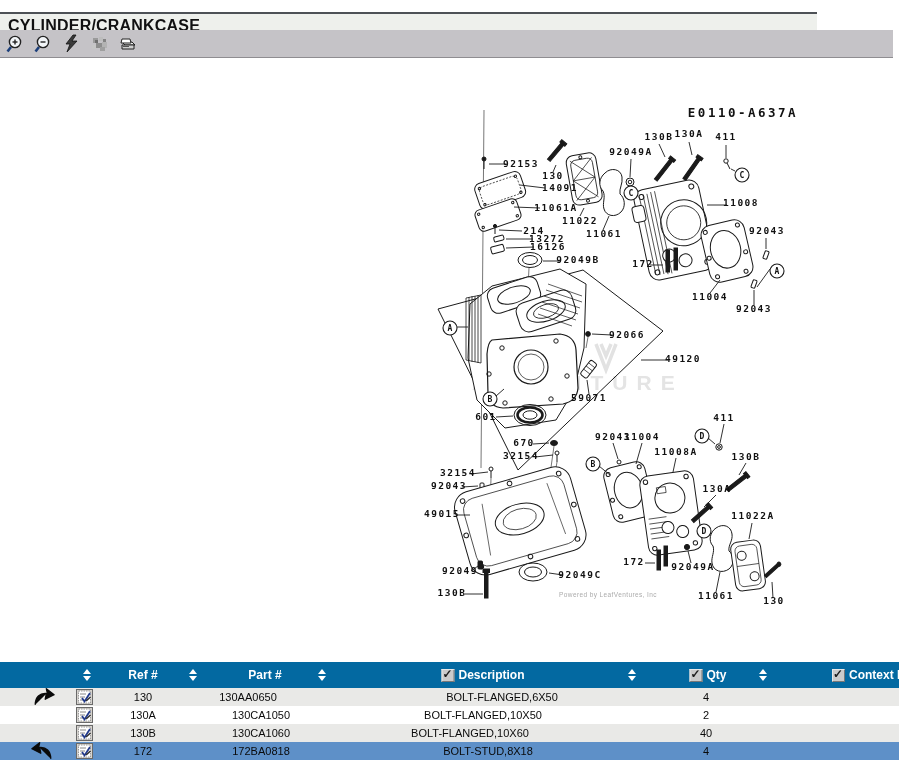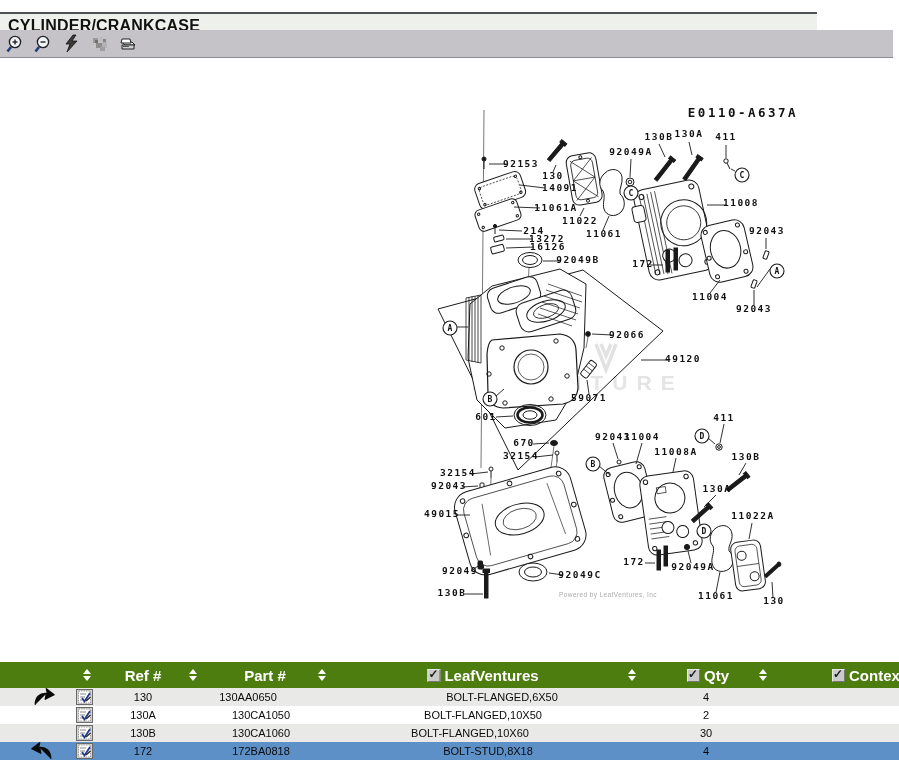--- a/index.html
+++ b/index.html
@@ -23,21 +23,21 @@
   .tbtn{width:22px;height:22px;display:flex;align-items:center;justify-content:center;cursor:pointer;}
   
   .diagram{position:absolute;left:0;top:58px;width:899px;height:602px;background:#fff;}
   .dlabel{font-family:"DejaVu Sans Mono","Liberation Mono",monospace;font-size:9.5px;font-weight:bold;letter-spacing:1.5px;fill:#111;}
   .dcode{font-family:"DejaVu Sans Mono","Liberation Mono",monospace;font-size:12.5px;font-weight:bold;letter-spacing:2.5px;fill:#111;}
   .mletter{font-family:"DejaVu Sans Mono","Liberation Mono",monospace;font-size:8px;font-weight:bold;fill:#111;}
   .wm{font-size:21px;font-weight:bold;letter-spacing:9px;fill:#e4e4e4;}
   .fn{font-size:6.5px;fill:#ababab;letter-spacing:.4px;}
   
   .ptable{position:absolute;left:0;top:662px;width:899px;}
-  .thead{position:relative;height:26px;background:#4d7c0f;color:#fff;font-size:15px;font-weight:bold;}
+  .thead{position:relative;height:26px;background:#0369a1;color:#fff;font-size:12px;font-weight:bold;}
   .hcell{position:absolute;top:0;height:26px;display:flex;align-items:center;transform:translateX(-50%);white-space:nowrap;}
   .hcell.noc{transform:none;}
   .sortbox{display:inline-flex;flex-direction:column;gap:2px;cursor:pointer;align-items:center;}
   .tri-up{width:0;height:0;border-left:4px solid transparent;border-right:4px solid transparent;border-bottom:5px solid #fff;}
   .tri-dn{width:0;height:0;border-left:4px solid transparent;border-right:4px solid transparent;border-top:5px solid #fff;}
   .hchk{width:11px;height:11px;background:#cbcbcb;border:1px solid #e8e8e8;border-right-color:#777;border-bottom-color:#777;
         margin-right:4px;position:relative;display:inline-block;cursor:pointer;}
   .hchk::after{content:"\2713";position:absolute;left:0px;top:-3px;font-size:12px;color:#1c1c1c;font-weight:bold;}
   .tbody{position:relative;}
   .trow{position:relative;height:18px;font-size:11px;color:#0a0a0a;}
@@ -504,21 +504,21 @@
       </span>
     <span class="hcell" style="left:265px">Part #</span>
     <span class="hcell" style="left:322px">
         <span class="sortbox">
           <span class="tri-up"></span>
           <span class="tri-dn"></span>
         </span>
       </span>
     <span class="hcell" style="left:483px">
         <span class="hchk"></span>
-        <span>LeafVentures</span>
+        <span>Description</span>
       </span>
     <span class="hcell" style="left:632px">
         <span class="sortbox">
           <span class="tri-up"></span>
           <span class="tri-dn"></span>
         </span>
       </span>
     <span class="hcell" style="left:708px">
         <span class="hchk"></span>
         <span>Qty</span>
@@ -574,21 +574,21 @@
             <rect x="2.5" y="2" width="12" height="12" fill="#fff" stroke="#9a9a9a" stroke-dasharray="1.5,1"></rect>
             <line x1="4" y1="5" x2="10" y2="5" stroke="#888" stroke-width="1"></line>
             <line x1="4" y1="8" x2="9" y2="8" stroke="#888" stroke-width="1"></line>
             <line x1="4" y1="11" x2="8" y2="11" stroke="#888" stroke-width="1"></line>
             <path d="M6,9 L8.5,12.5 L14,4" fill="none" stroke="#223a8c" stroke-width="1.8"></path>
             <line x1="10" y1="12" x2="14.5" y2="8" stroke="#333" stroke-width="1.6"></line>
           </svg></span>
         <span class="tcell" style="left:143px">130B</span>
         <span class="tcell" style="left:261px">130CA1060</span>
         <span class="tcell" style="left:470px">BOLT-FLANGED,10X60</span>
-        <span class="tcell" style="left:706px">30</span>
+        <span class="tcell" style="left:706px">40</span>
       </div>
       <div class="trow sel">
         <span class="rowarrow"><svg width="26" height="20" viewBox="0 0 22 18">
             <path d="M18,16 C18,9 14,5 7,6 L8,1.5 L1,7 L9,11 L8,6" fill="#0a0a0a" stroke="#0a0a0a" stroke-width="1.2" stroke-linejoin="round"></path>
           </svg></span>
         <span class="rowicon"><svg width="17" height="16" viewBox="0 0 17 16">
             <rect x="0.5" y="0.5" width="16" height="15" fill="#d6d3ce" stroke="#6a6a6a"></rect>
             <rect x="2.5" y="2" width="12" height="12" fill="#fff" stroke="#9a9a9a" stroke-dasharray="1.5,1"></rect>
             <line x1="4" y1="5" x2="10" y2="5" stroke="#888" stroke-width="1"></line>
             <line x1="4" y1="8" x2="9" y2="8" stroke="#888" stroke-width="1"></line>

